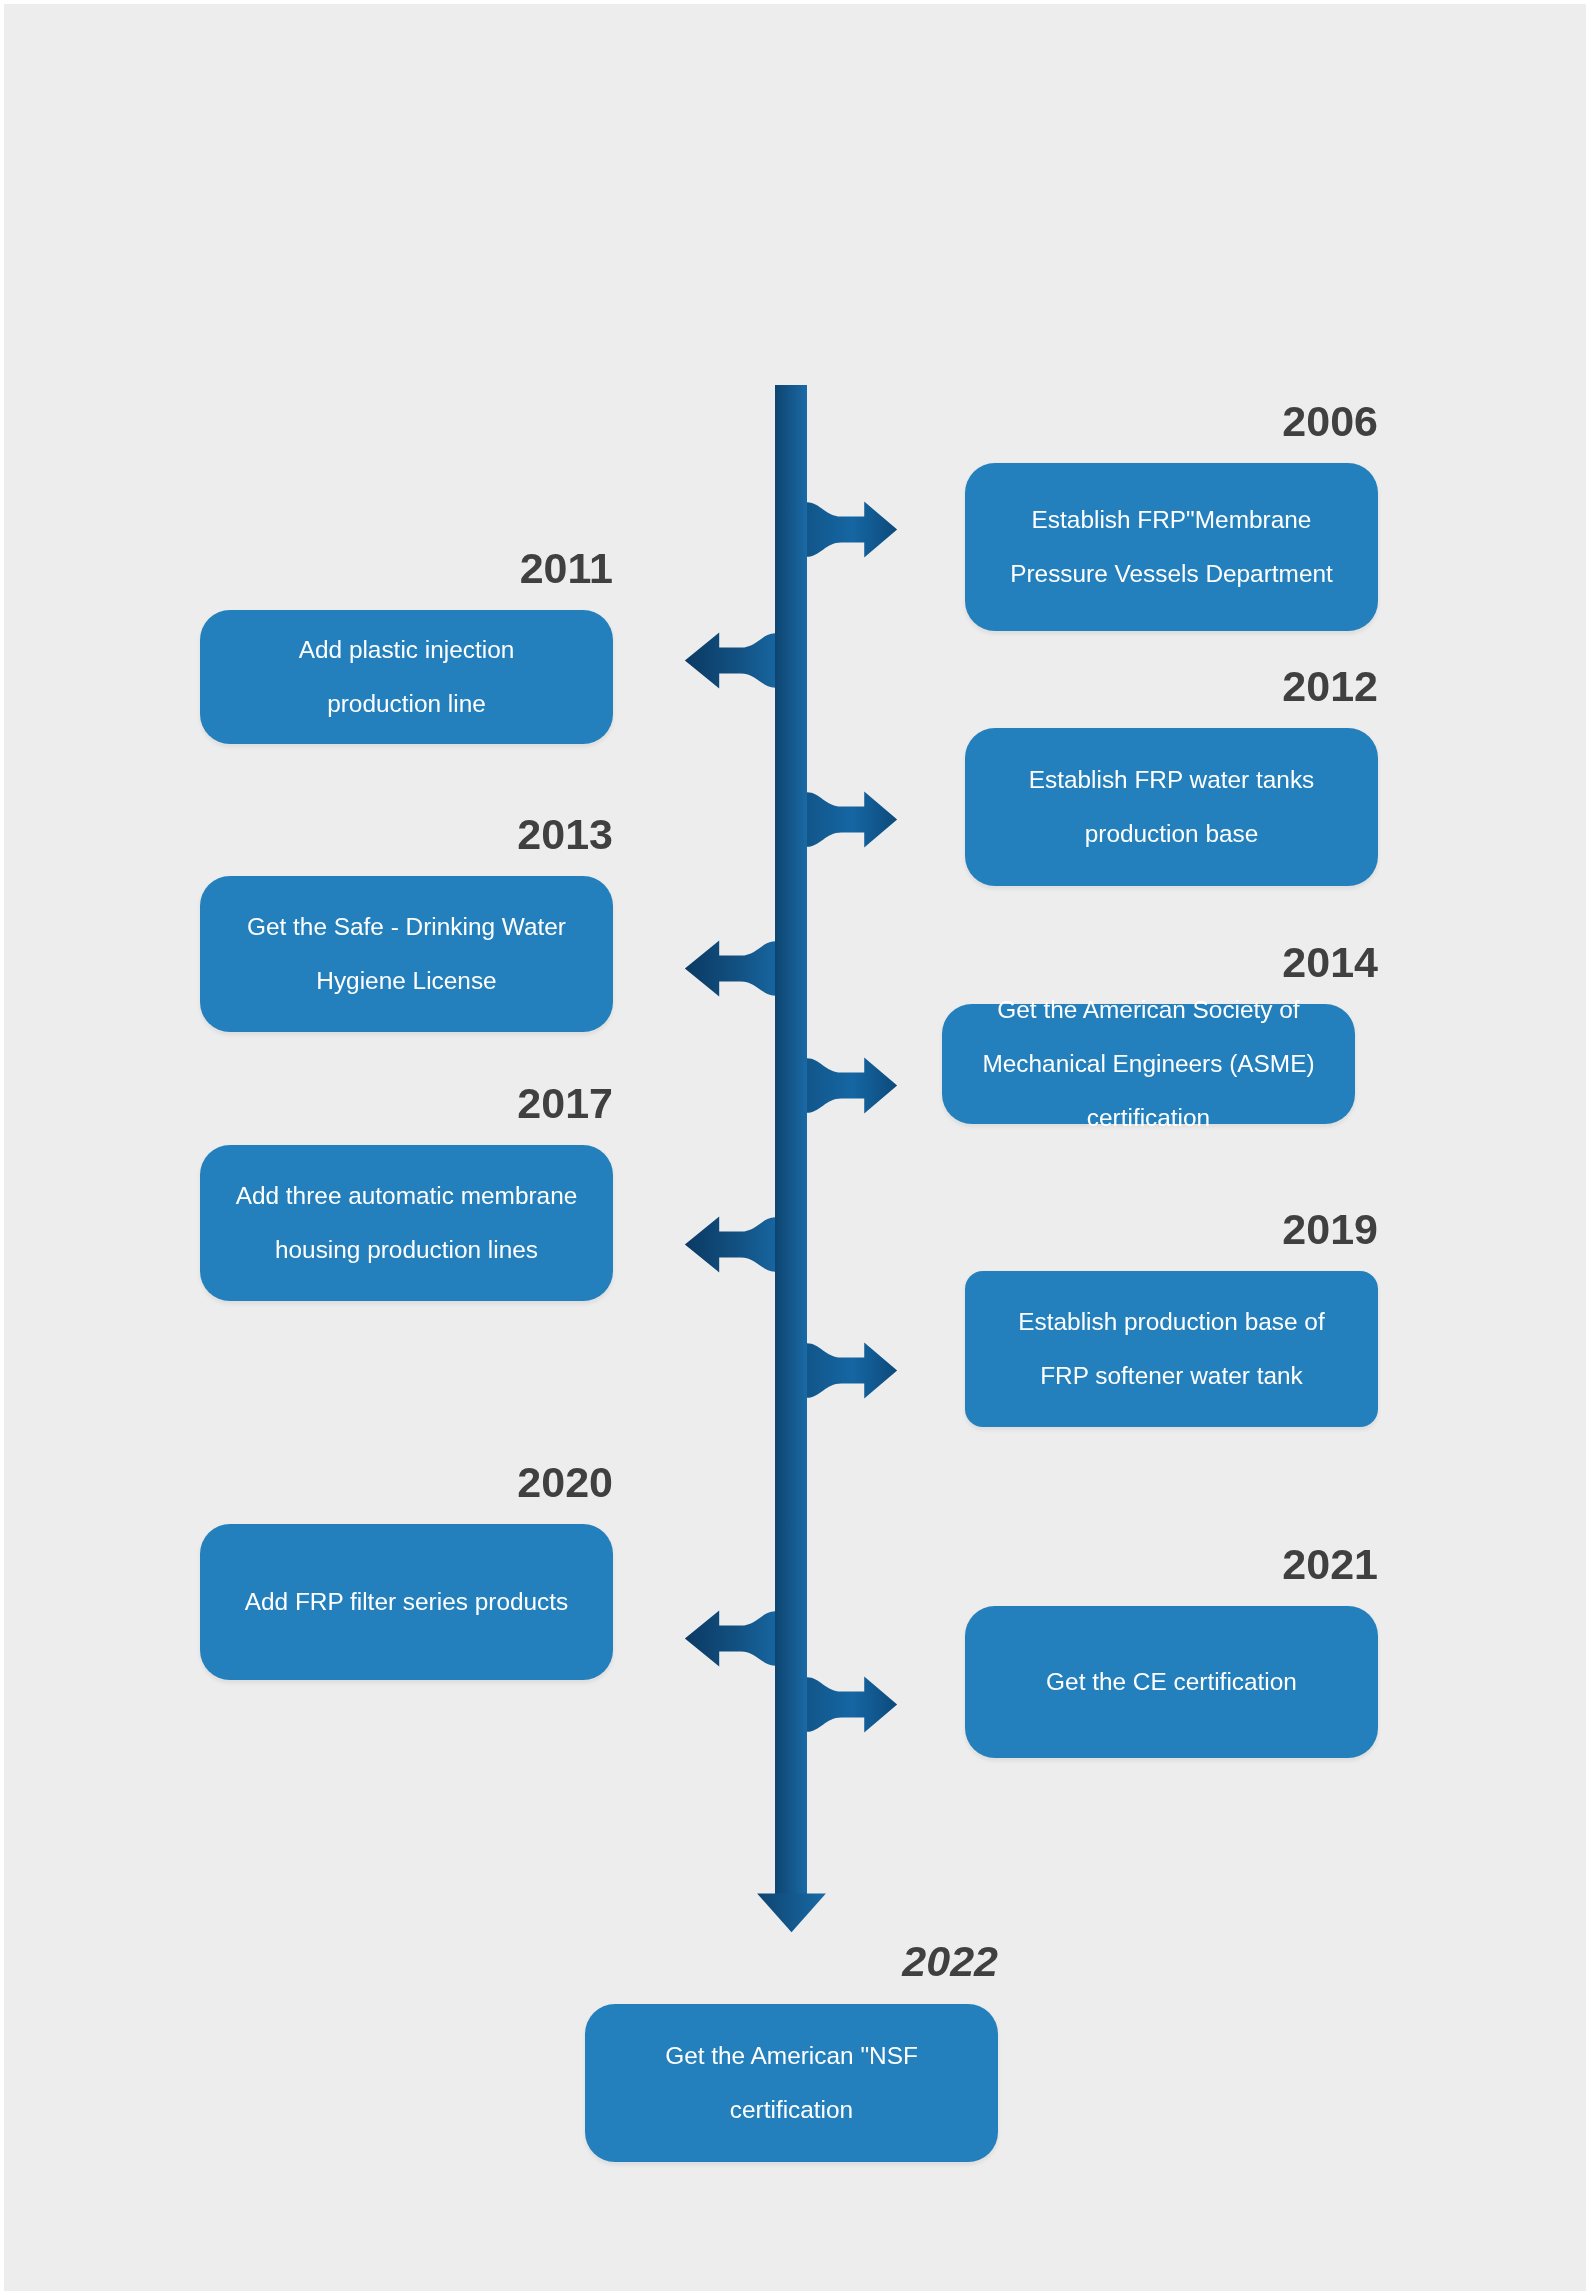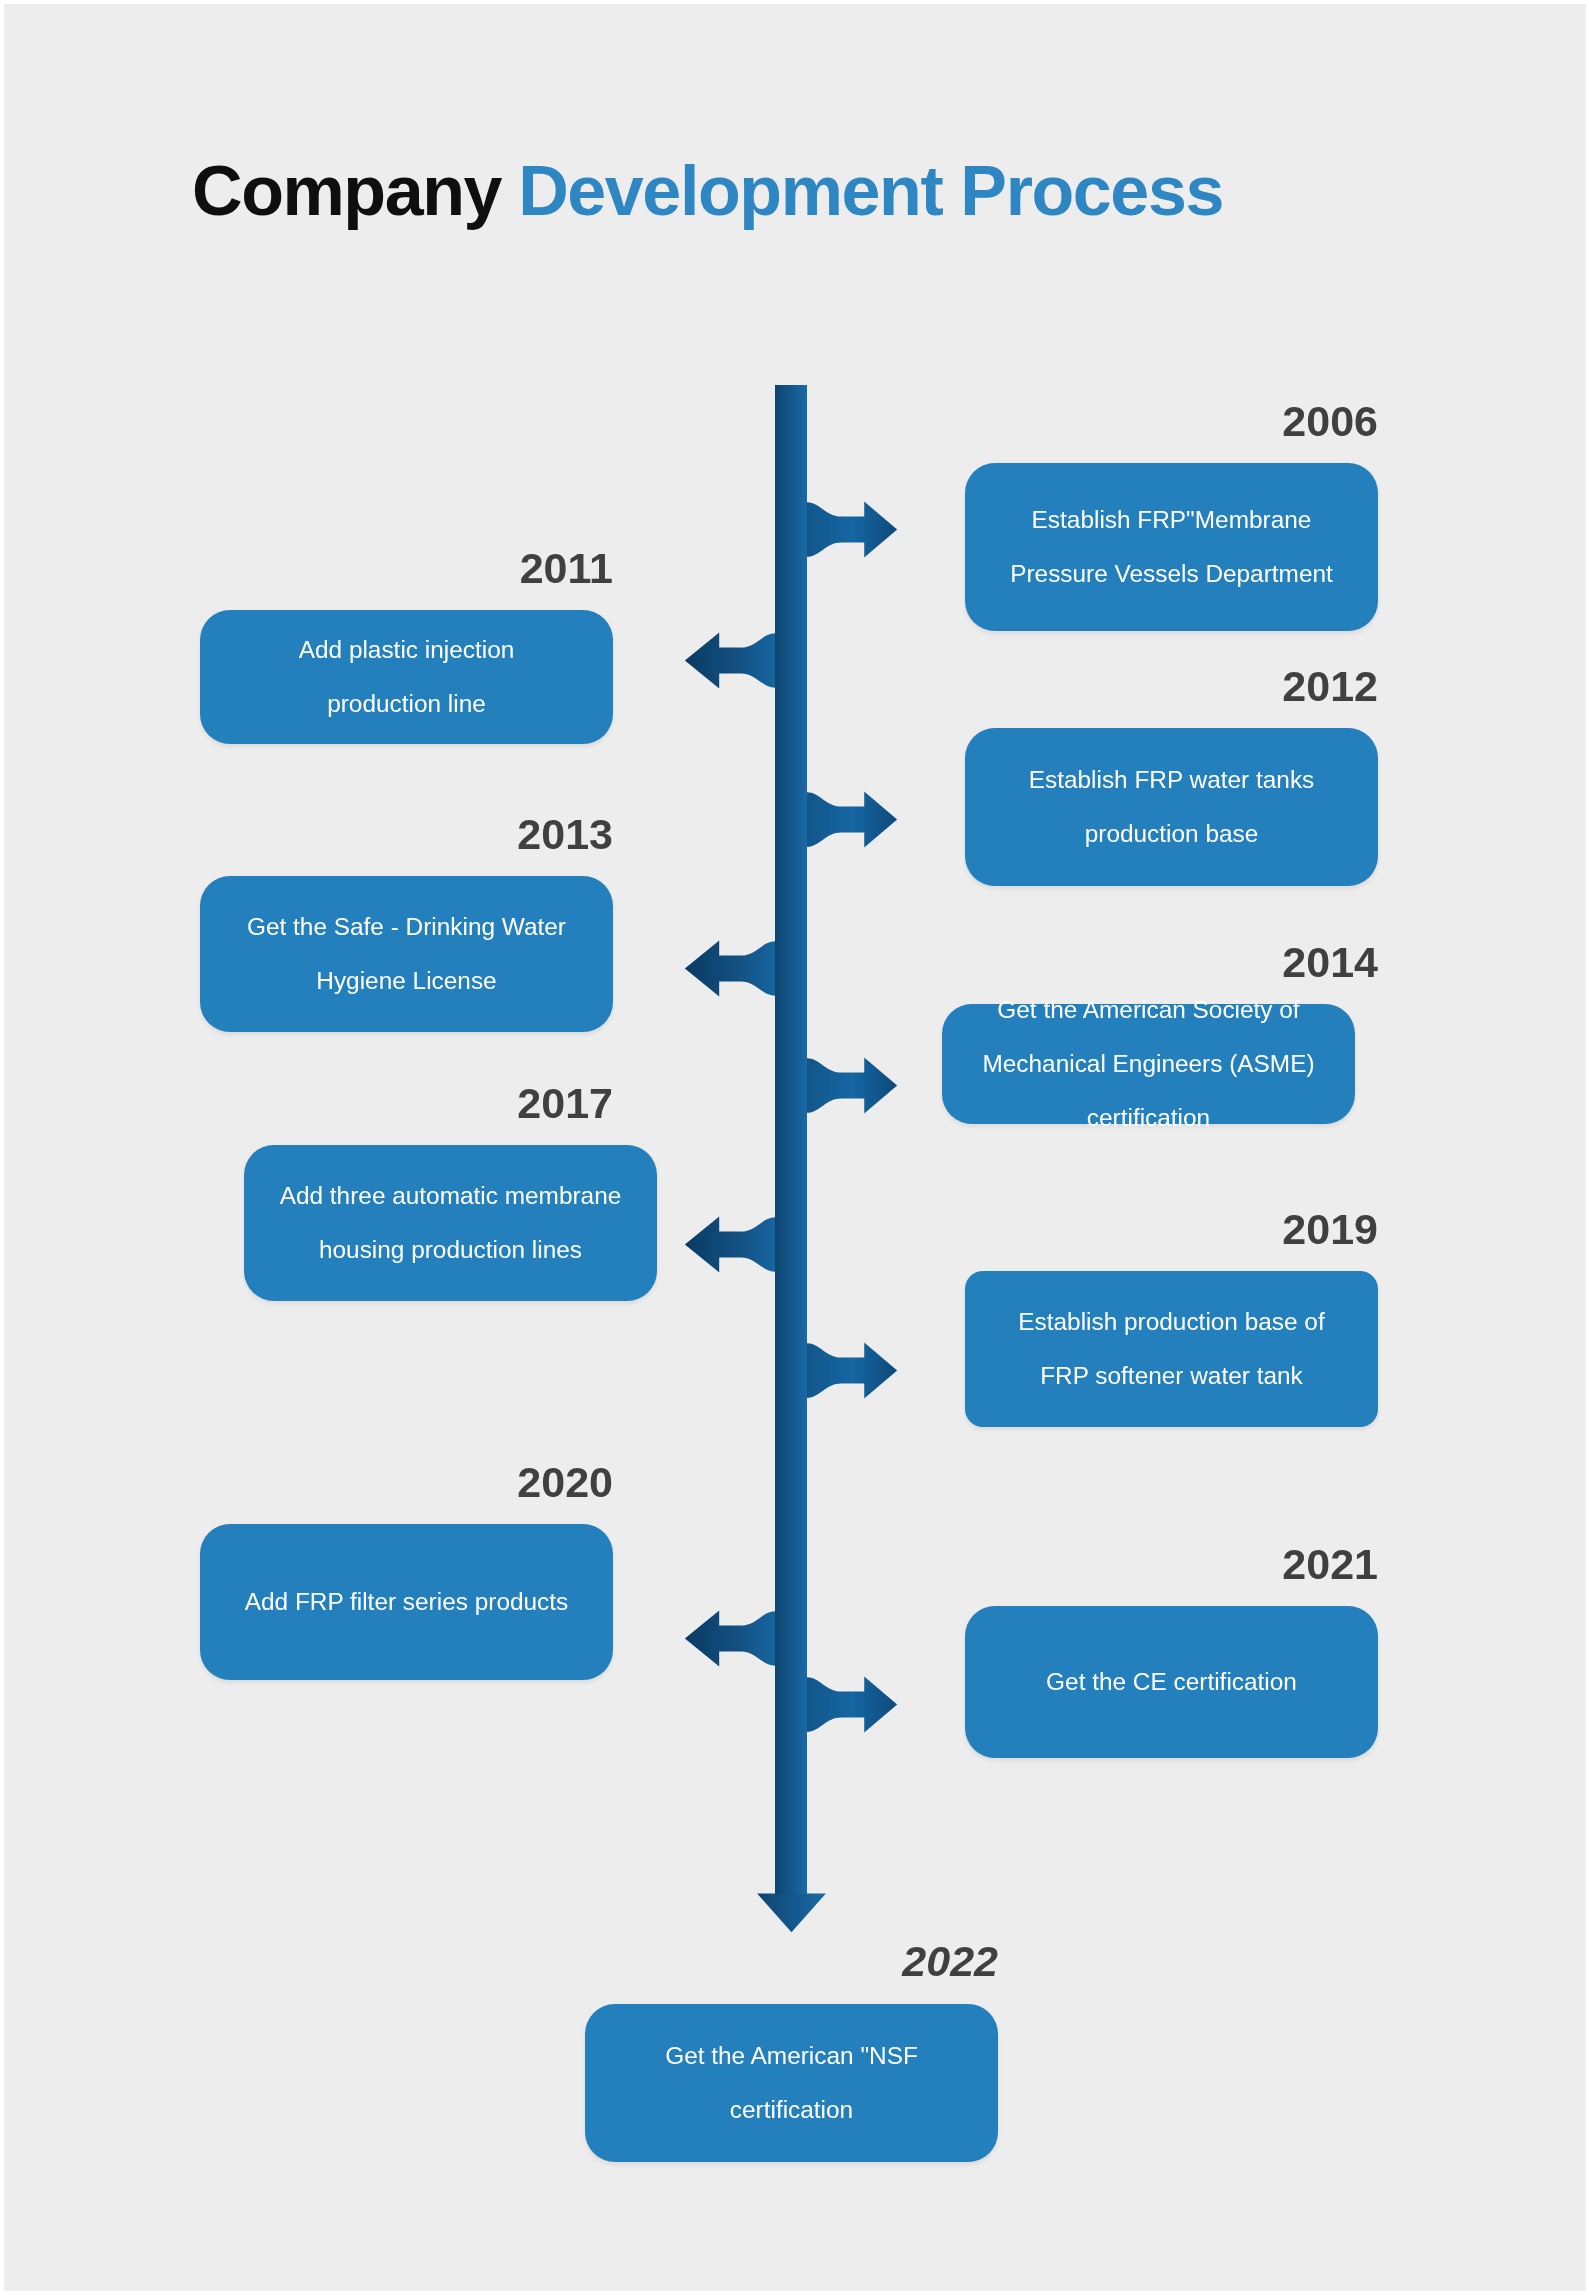--- a/index.html
+++ b/index.html
@@ -56,23 +56,20 @@
           <stop offset="1" stop-color="#0d4a7b"></stop>
       </linearGradient>
       <linearGradient id="gradLeft" x1="0" y1="0" x2="1" y2="0">
         <stop offset="0" stop-color="#0a3a63"></stop>
           <stop offset="0.55" stop-color="#124f80"></stop>
           <stop offset="1" stop-color="#17659f"></stop>
       </linearGradient>
     </defs>
   </svg>
 
-  <div class="title">
-    <span>Company</span><span class="hl">Development Process</span>
-  </div>
 
   <div class="trunk"></div>
   <svg class="trunk-head" viewBox="0 0 104 60">
     <polygon points="4,2 100,2 52,56" fill="url(#gradTrunk)"></polygon>
   </svg>
 
   <div id="milestones">
       <div class="milestone-year" style="left: 961px; top: 396px; width: 413px;">2006</div>
       <div class="milestone-box" style="left: 961px; top: 459px; width: 413px; height: 168px;">
         <span class="box-text">Establish FRP"Membrane<br>Pressure Vessels Department</span>
@@ -102,21 +99,21 @@
         <path d="M130,42 C112,42 104,62 82,62 L52,62 L52,41 L4,80 L52,119 L52,98 L82,98 C104,98 112,118 130,118 Z" fill="url(#gradLeft)"></path>
       </svg>
       <div class="milestone-year" style="left: 961px; top: 937px; width: 413px;">2014</div>
       <div class="milestone-box" style="left: 938px; top: 1000px; width: 413px; height: 120px;">
         <span class="box-text">Get the American Society of<br>Mechanical Engineers (ASME)<br>certification</span>
       </div>
       <svg class="branch" viewBox="0 0 130 160" style="top: 1024px; left: 803px;">
         <path d="M0,42 C18,42 26,62 48,62 L80,62 L80,41 L126,80 L80,119 L80,98 L48,98 C26,98 18,118 0,118 Z" fill="url(#gradRight)"></path>
       </svg>
       <div class="milestone-year" style="left: 196px; top: 1078px; width: 413px;">2017</div>
-      <div class="milestone-box" style="left: 196px; top: 1141px; width: 413px; height: 156px; margin-left: 44px;">
+      <div class="milestone-box" style="left: 196px; top: 1141px; width: 413px; height: 156px;">
         <span class="box-text">Add three automatic membrane<br>housing production lines</span>
       </div>
       <svg class="branch" viewBox="0 0 130 160" style="top: 1183px; left: 678px;">
         <path d="M130,42 C112,42 104,62 82,62 L52,62 L52,41 L4,80 L52,119 L52,98 L82,98 C104,98 112,118 130,118 Z" fill="url(#gradLeft)"></path>
       </svg>
       <div class="milestone-year" style="left: 961px; top: 1204px; width: 413px;">2019</div>
       <div class="milestone-box" style="left: 961px; top: 1267px; width: 413px; height: 156px; border-radius: 18px;">
         <span class="box-text">Establish production base of<br>FRP softener water tank</span>
       </div>
       <svg class="branch" viewBox="0 0 130 160" style="top: 1309px; left: 803px;">

